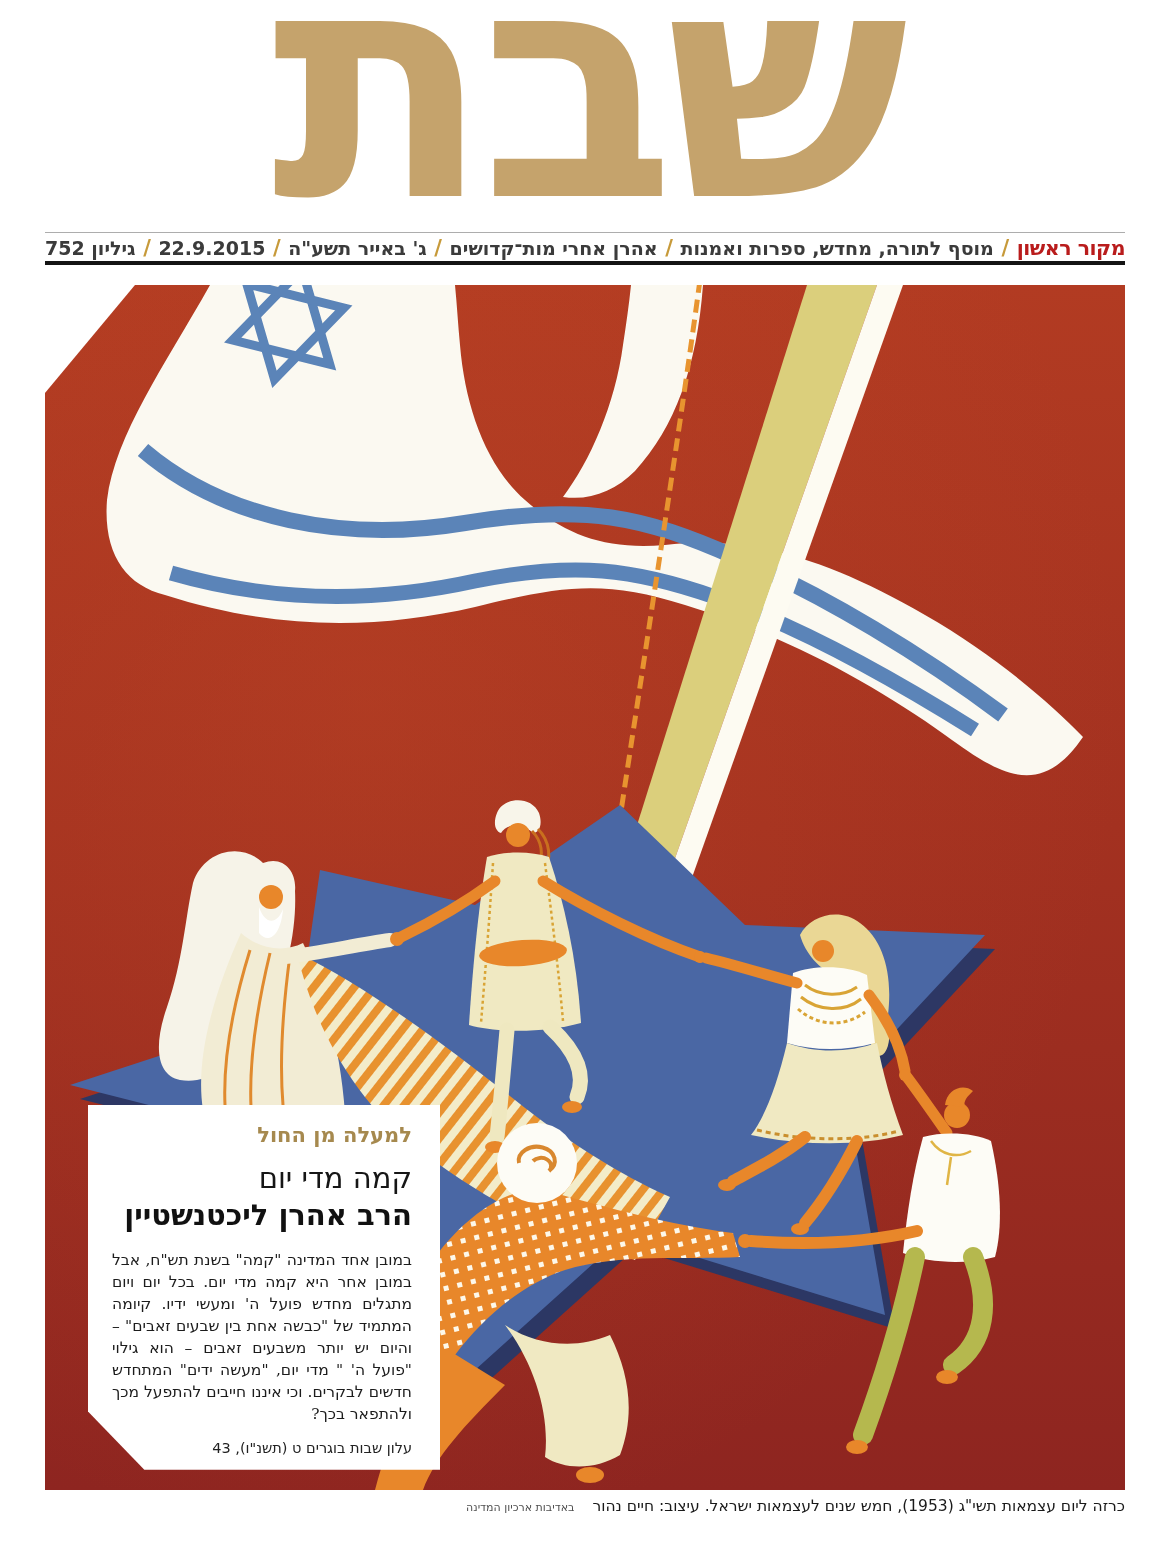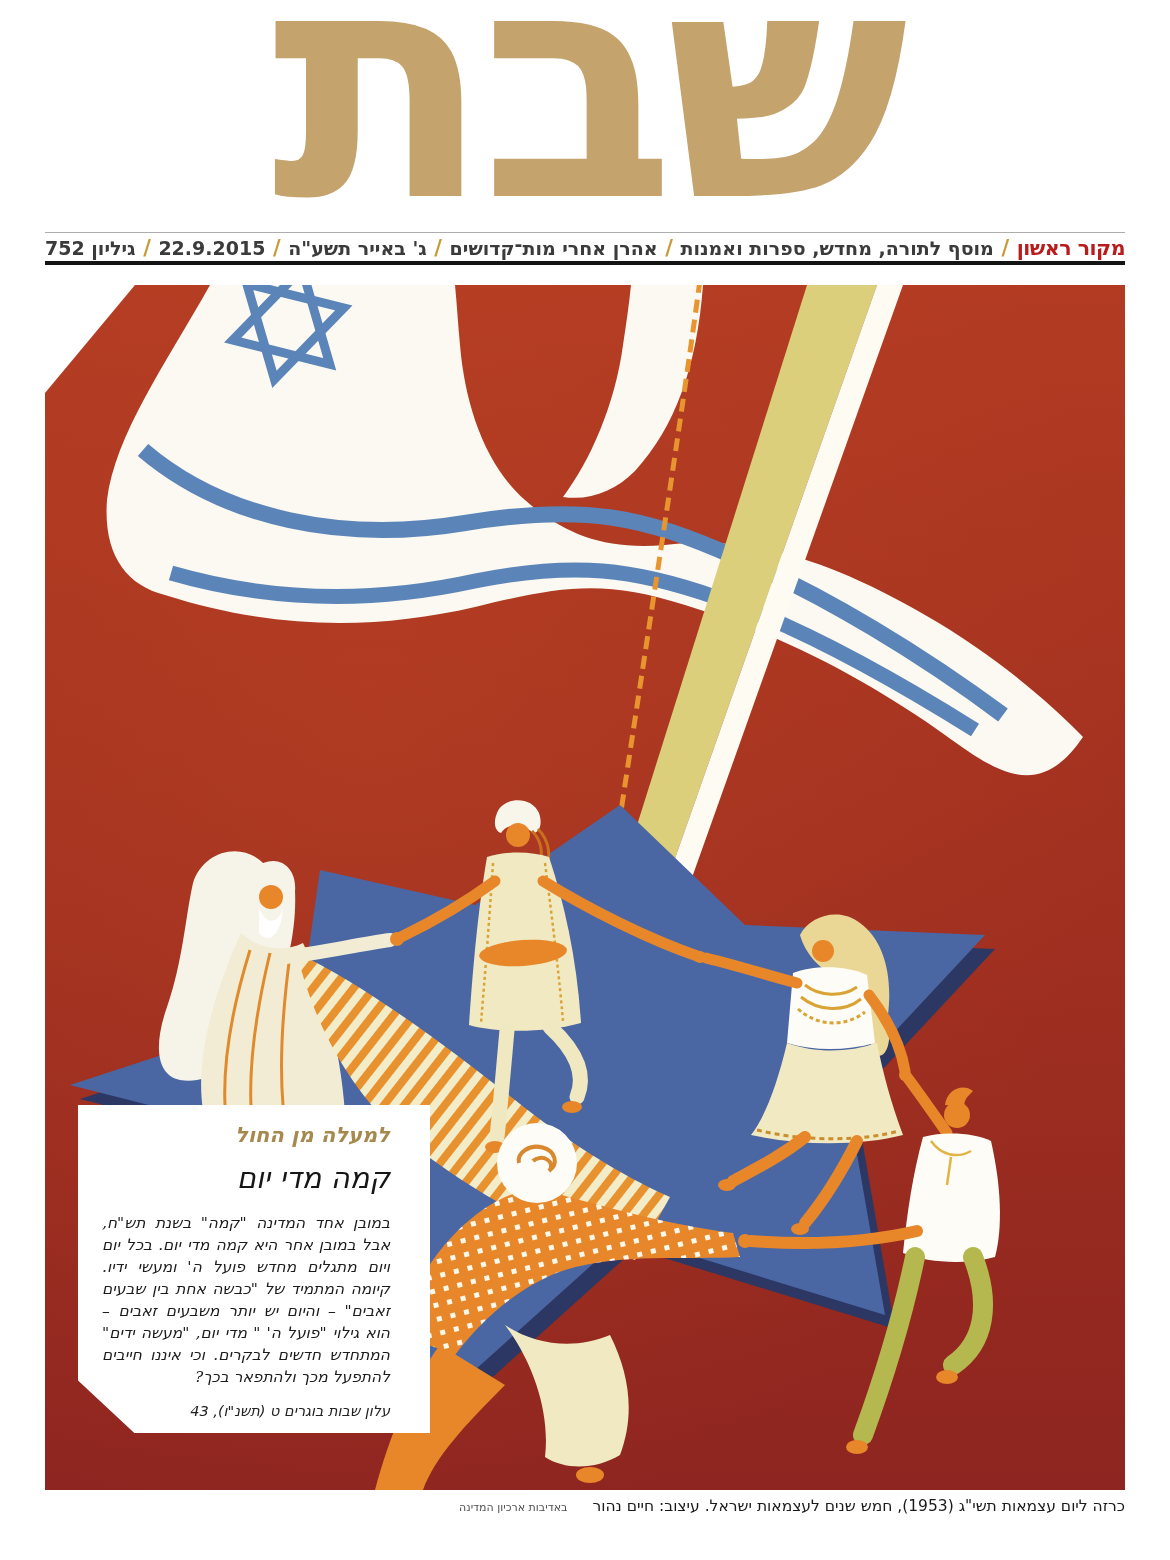--- a/index.html
+++ b/index.html
@@ -21,37 +21,36 @@
     font-size:19px;font-weight:700;color:#3b3b3b;white-space:nowrap;
   }
   .header-bar .brand{color:#b91c1c;font-size:20.5px;letter-spacing:-0.5px;}
   .header-bar .slash{color:#c79a3a;font-size:21px;}
   .rule-thick{position:absolute;top:261px;left:45px;right:45px;height:4px;background:#141414;}
   
   .poster-wrap{position:absolute;top:285px;left:45px;width:1080px;height:1205px;}
   .poster-svg{display:block;width:1080px;height:1205px;}
   
   .info-box{
-    position:absolute;left:33px;top:820px;width:352px;min-height:317px;box-sizing:border-box;
-    background:#ffffff;padding:18px 40px 14px 24px;text-align:right;
+    position:absolute;left:43px;top:820px;width:352px;min-height:317px;box-sizing:border-box;
+    background:#ffffff;padding:18px 28px 14px 24px;text-align:right;
     clip-path:polygon(0 0,100% 0,100% 100%,16% 100%,0 84%);
-    font-style:italic;
   }
   .info-box .eyebrow{font-size:21px;font-weight:700;color:#a6894e;}
   .info-box .title{margin:16px 0 0;font-size:29px;font-weight:400;color:#161616;line-height:1.1;}
   .info-box .author{margin:5px 0 0;font-size:29px;font-weight:700;color:#111;line-height:1.1;}
   .info-box .body{
     margin:17px 0 0;font-size:15.5px;line-height:1.42;color:#1c1c1c;
     text-align:justify;font-family:"DejaVu Serif","DejaVu Sans",sans-serif;
   }
   .info-box .source{margin:15px 0 0;font-size:14.5px;color:#222;}
   
   .caption{position:absolute;top:1496px;left:45px;right:45px;text-align:right;white-space:nowrap;}
   .caption .caption-main{font-size:15.5px;color:#1a1a1a;}
-  .caption .caption-credit{font-size:11px;color:#4f4f4f;margin-right:20px;font-family:"DejaVu Serif","DejaVu Sans",sans-serif;}
+  .caption .caption-credit{font-size:11px;color:#4f4f4f;margin-right:13px;font-family:"DejaVu Serif","DejaVu Sans",sans-serif;}
 </style>
 </head>
 <body>
 
 <div class="page">
 
   <header class="masthead">
     <h1>שבת</h1>
   </header>
 
@@ -240,20 +239,21 @@
             <circle cx="492" cy="878" r="40" fill="#fdfcf6"></circle>
             <path stroke="#d9882f" stroke-width="4" fill="none" d="M474,878 a18,14 0 1 1 30,8 a10,8 0 1 0 -16,-10"></path>
           </g>
         </g>
       </g>
     </svg>
 
     <aside class="info-box" dir="rtl">
       <div class="eyebrow">למעלה מן החול</div>
       <h2 class="title">קמה מדי יום</h2>
+      <h3 class="author">הרב אהרן ליכטנשטיין</h3>
       <p class="body">במובן אחד המדינה "קמה" בשנת תש"ח, אבל במובן אחר היא קמה מדי יום. בכל יום ויום מתגלים מחדש פועל ה' ומעשי ידיו. קיומה המתמיד של "כבשה אחת בין שבעים זאבים" – והיום יש יותר משבעים זאבים – הוא גילוי "פועל ה' " מדי יום, "מעשה ידים" המתחדש חדשים לבקרים. וכי איננו חייבים להתפעל מכך ולהתפאר בכך?</p>
       <div class="source">עלון שבות בוגרים ט (תשנ"ו), 43</div>
     </aside>
   </main>
 
   <footer class="caption" dir="rtl">
     <span class="caption-main">כרזה ליום עצמאות תשי"ג (1953), חמש שנים לעצמאות ישראל. עיצוב: חיים נהור</span>
     <span class="caption-credit">באדיבות ארכיון המדינה</span>
   </footer>
 

